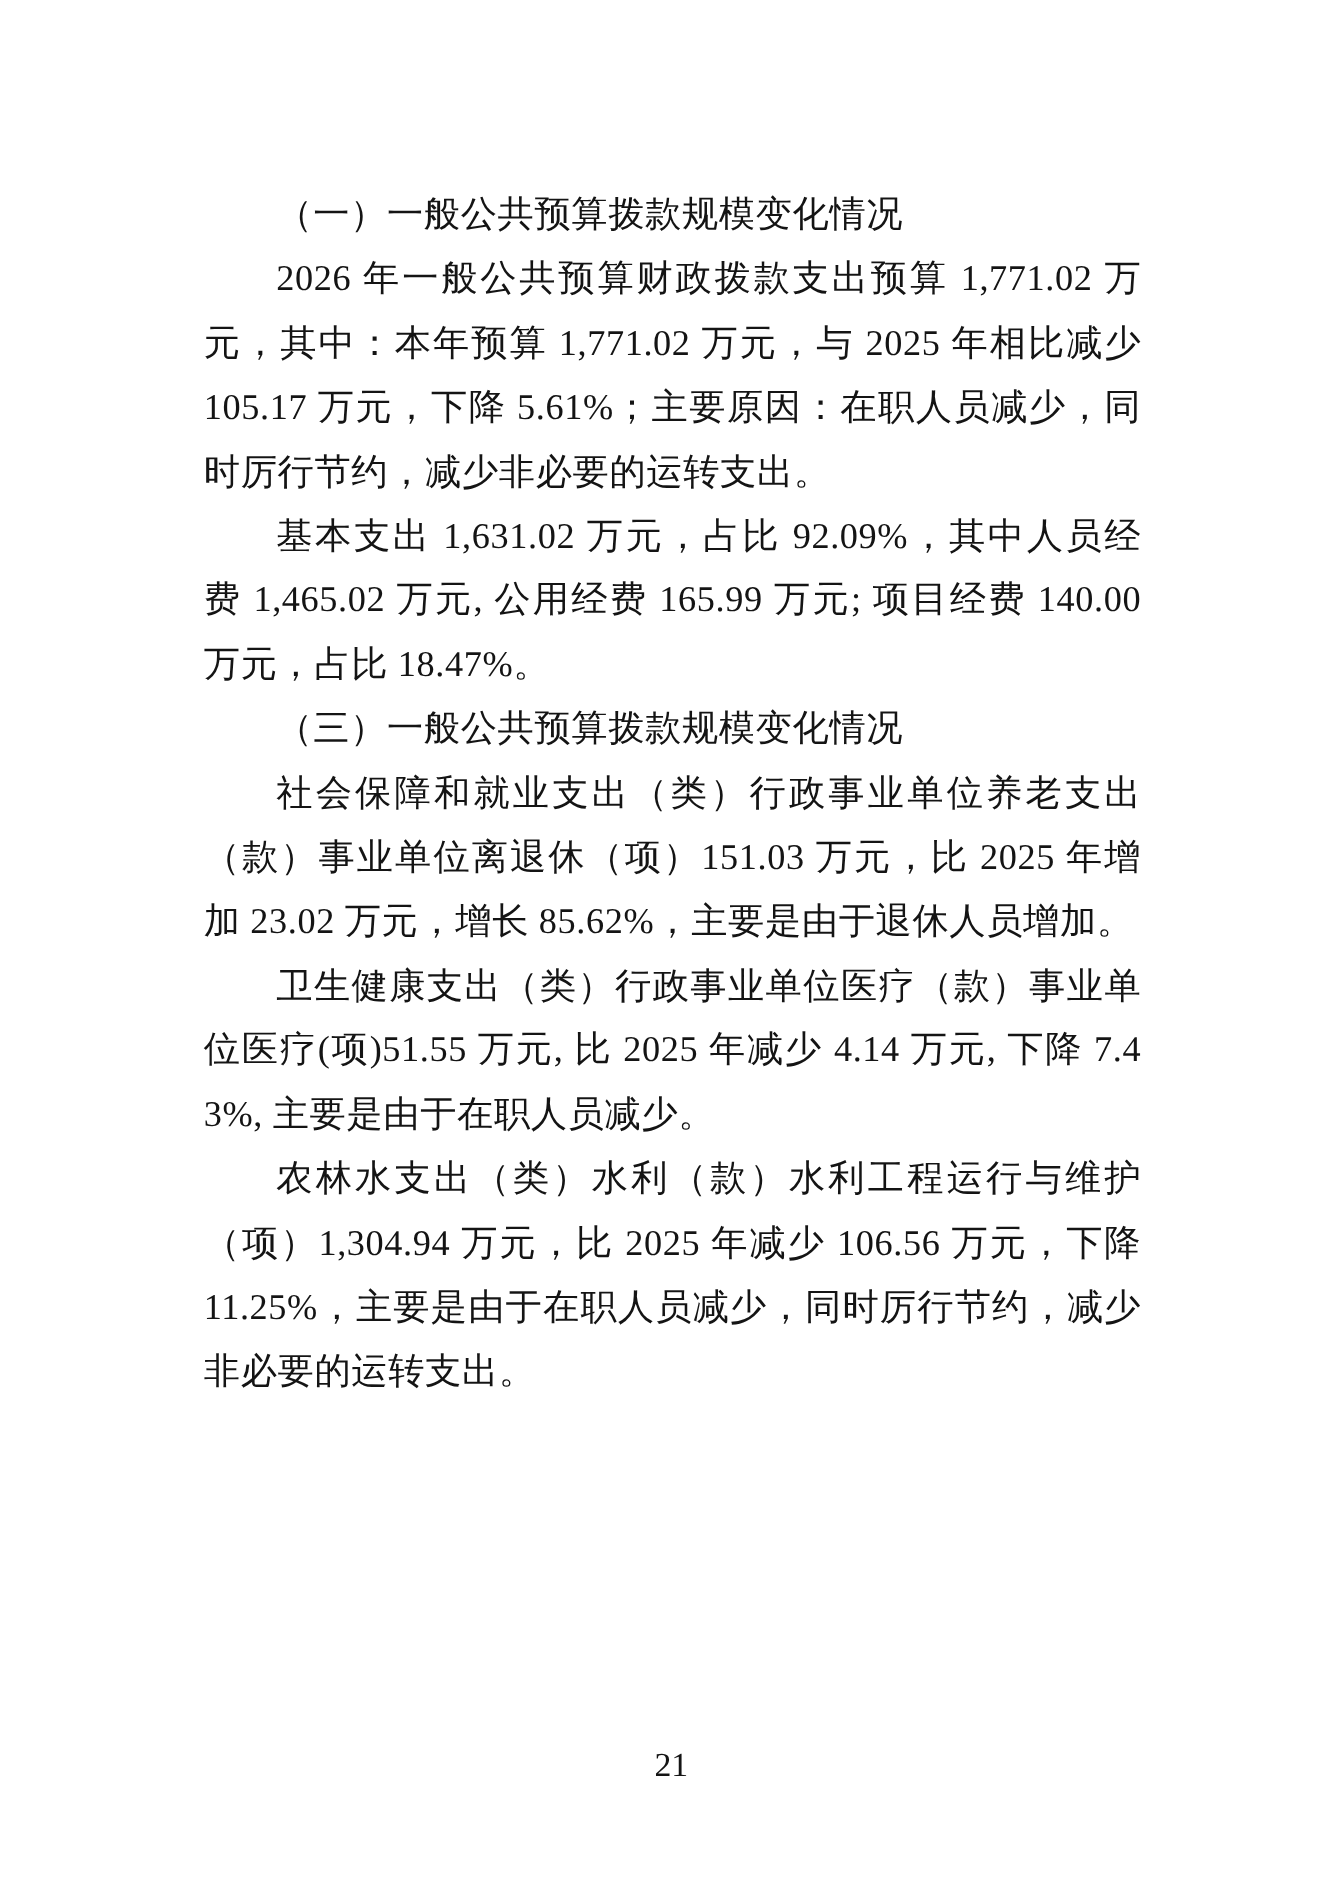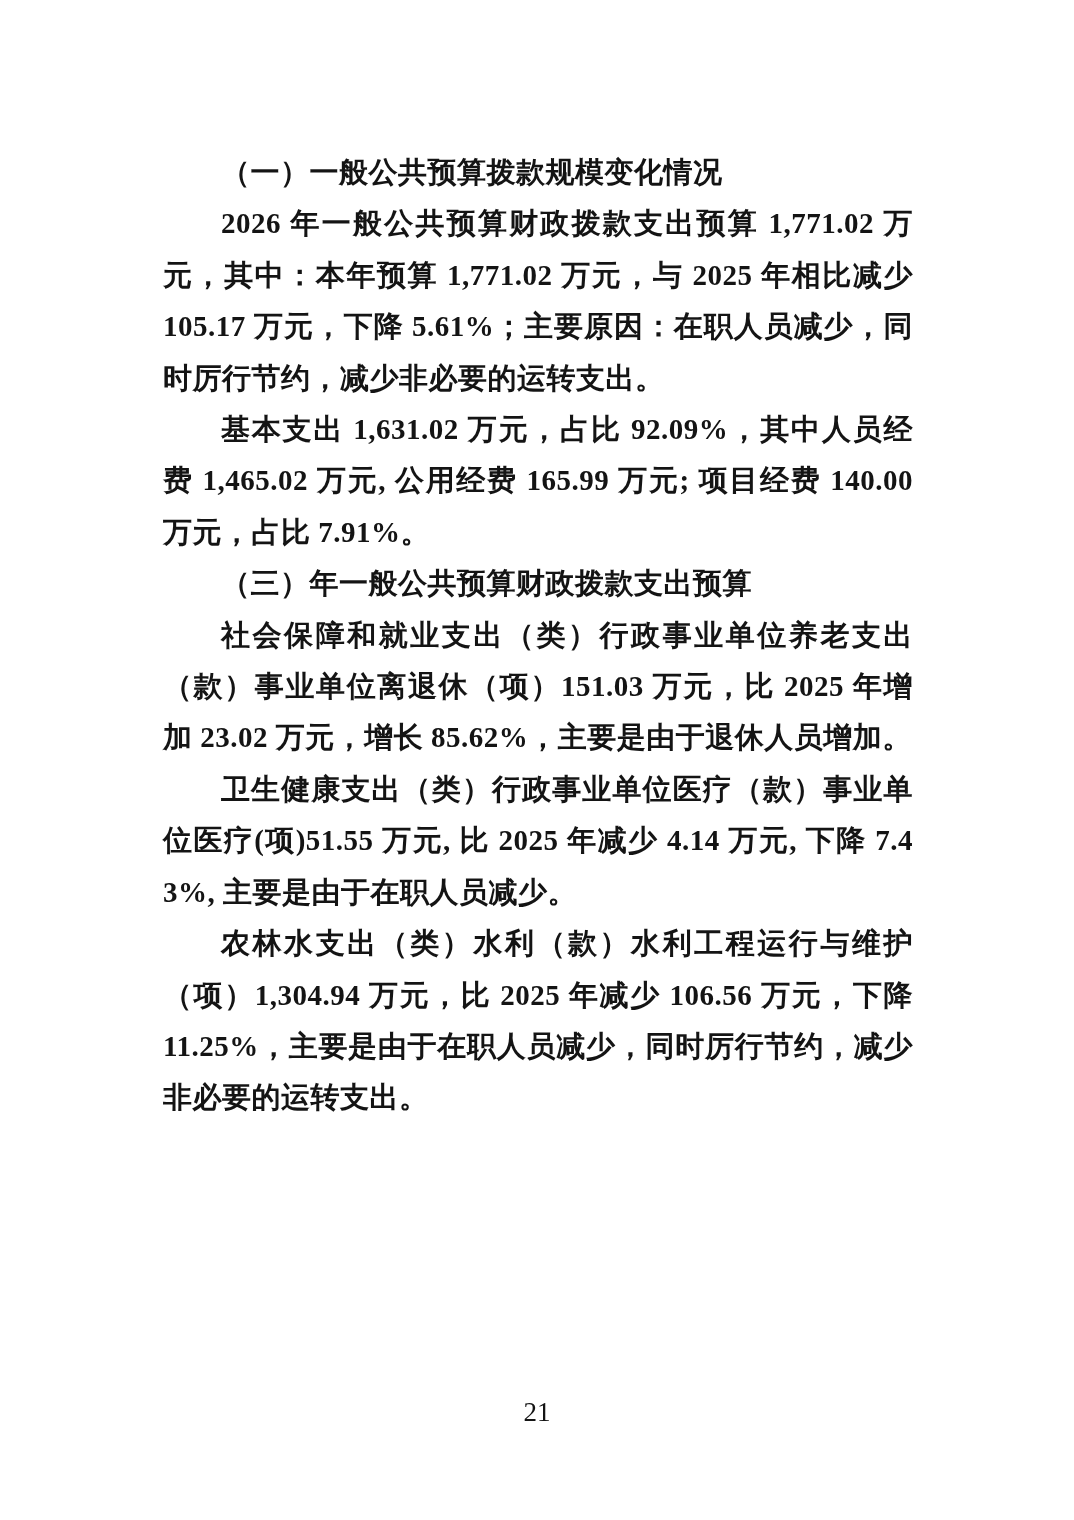--- a/index.html
+++ b/index.html
@@ -25,40 +25,39 @@
   .content p {
     margin: 0;
     padding: 0;
     font-size: 29px;
     line-height: 51.4px;
     text-align: justify;
     text-justify: inter-character;
     text-indent: 2em;
     letter-spacing: 0.5px;
     word-break: break-all;
-    font-weight: bold;
   }
   .page-footer {
     position: absolute;
     left: 0;
     right: 0;
     top: 1396px;
     text-align: center;
     font-size: 27px;
     line-height: 32px;
     color: #141414;
   }
 </style>
 </head>
 <body>
 
 <div class="page">
   <div class="content">
       <p>（一）一般公共预算拨款规模变化情况</p>
       <p>2026 年一般公共预算财政拨款支出预算 1,771.02 万元，其中：本年预算 1,771.02 万元，与 2025 年相比减少 105.17 万元，下降 5.61%；主要原因：在职人员减少，同时厉行节约，减少非必要的运转支出。</p>
-      <p>基本支出 1,631.02 万元，占比 92.09%，其中人员经费 1,465.02 万元, 公用经费 165.99 万元; 项目经费 140.00 万元，占比 7.91%。</p>
-      <p>（三）年一般公共预算财政拨款支出预算</p>
+      <p>基本支出 1,631.02 万元，占比 92.09%，其中人员经费 1,465.02 万元, 公用经费 165.99 万元; 项目经费 140.00 万元，占比 18.47%。</p>
+      <p>（三）一般公共预算拨款规模变化情况</p>
       <p>社会保障和就业支出（类）行政事业单位养老支出（款）事业单位离退休（项）151.03 万元，比 2025 年增加 23.02 万元，增长 85.62%，主要是由于退休人员增加。</p>
       <p>卫生健康支出（类）行政事业单位医疗（款）事业单位医疗(项)51.55 万元, 比 2025 年减少 4.14 万元, 下降 7.43%, 主要是由于在职人员减少。</p>
       <p>农林水支出（类）水利（款）水利工程运行与维护（项）1,304.94 万元，比 2025 年减少 106.56 万元，下降 11.25%，主要是由于在职人员减少，同时厉行节约，减少非必要的运转支出。</p>
     </div>
   <div class="page-footer">21</div>
 </div>
 
 </body></html>

